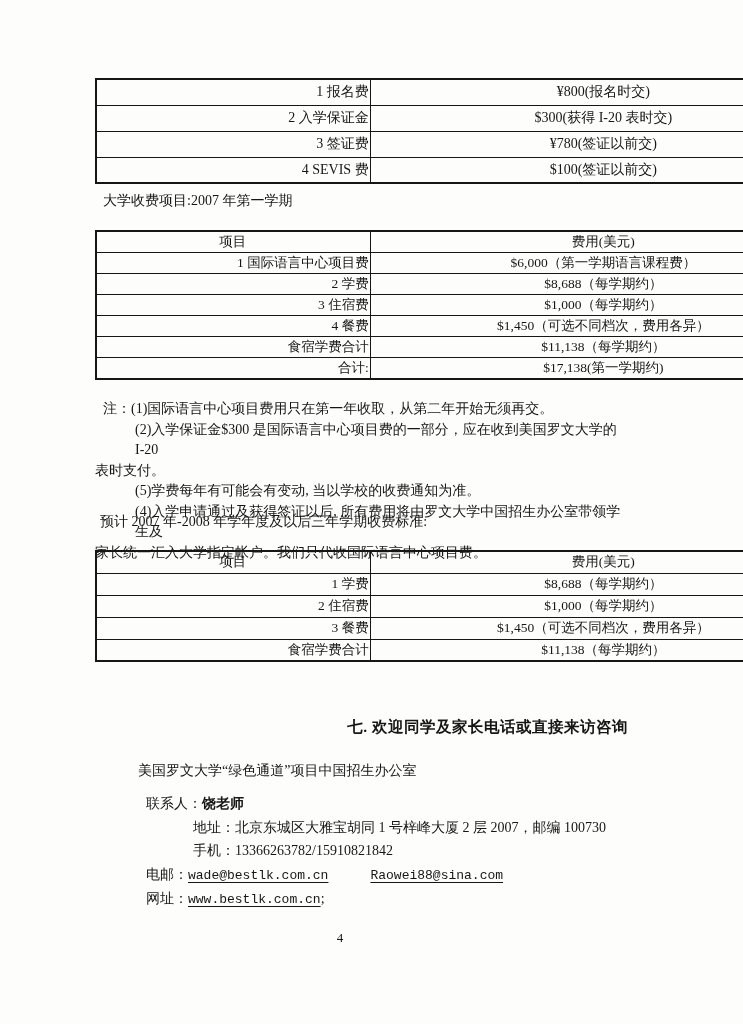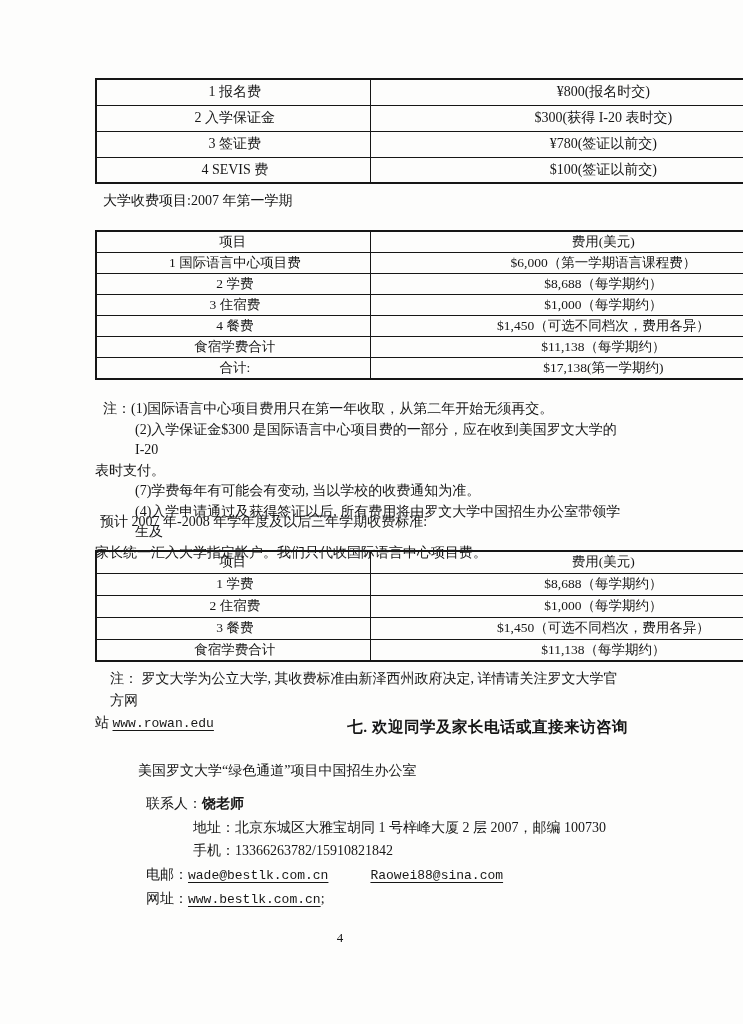--- a/index.html
+++ b/index.html
@@ -12,21 +12,21 @@
   }
   .sheet {
     position: relative; width: 743px; height: 1024px;
     background: #fdfdfc; overflow: hidden;
   }
   .block { position: absolute; left: 95px; width: 533px; }
 
   
   table.t { width: 100%; border-collapse: collapse; table-layout: fixed; border: 2px solid #161616; }
   table.t td, table.t th { border: 1px solid #161616; font-weight: normal; overflow: hidden; white-space: nowrap; }
-  table.t .c1 { width: 37%; text-align: center; padding-left: 4px; }
+  table.t .c1 { width: 37%; text-align: right; padding-left: 4px; }
   table.t .c2 { text-align: center; }
   table.t1 td { height: 26px; font-size: 14px; }
   table.t2 td, table.t2 th { height: 19px; font-size: 13.5px; }
   table.t3 td, table.t3 th { height: 22px; font-size: 13.5px; }
   table.t th.c1 { text-align: center; padding-left: 0; margin-left: 44px; }
 
   .title-line { font-size: 14px; padding-left: 8px; }
 
   .notes { font-size: 14px; line-height: 20.5px; }
   .note-line { padding-left: 0; }
@@ -113,21 +113,21 @@
       <td class="c1">合计:</td>
       <td class="c2">$17,138(第一学期约)</td>
     </tr>
   </tbody>
     </table>
 
   <div class="block notes" style="top:364px;margin-top:35px;">
     <div class="note-line first">注：(1)国际语言中心项目费用只在第一年收取，从第二年开始无须再交。</div>
     <div class="note-line indent">(2)入学保证金$300 是国际语言中心项目费的一部分，应在收到美国罗文大学的 I-20</div>
     <div class="note-line">表时支付。</div>
-    <div class="note-line indent">(7)学费每年有可能会有变动, 当以学校的收费通知为准。</div>
+    <div class="note-line indent">(5)学费每年有可能会有变动, 当以学校的收费通知为准。</div>
     <div class="note-line indent">(4)入学申请通过及获得签证以后, 所有费用将由罗文大学中国招生办公室带领学生及</div>
     <div class="note-line">家长统一汇入大学指定帐户。我们只代收国际语言中心项目费。</div>
   </div>
 
   <div class="block title-line" style="top:513px; padding-left:5px;">预计 2007 年-2008 年学年度及以后三年学期收费标准:</div>
 
   <table class="t t3 block" style="top:550px;">
     <tbody>
         <tr>
       <th class="c1">项目</th>
@@ -145,26 +145,20 @@
       <td class="c1">3 餐费</td>
       <td class="c2">$1,450（可选不同档次，费用各异）</td>
     </tr>
     <tr>
       <td class="c1">食宿学费合计</td>
       <td class="c2">$11,138（每学期约）</td>
     </tr>
   </tbody>
     </table>
 
-  <div class="block pub-note" style="top:668px;">
-    <div class="l1">注： 罗文大学为公立大学, 其收费标准由新泽西州政府决定, 详情请关注罗文大学官方网</div>
-    <div>
-      <span>站 </span><span class="link">www.rowan.edu</span>
-    </div>
-  </div>
 
   <div class="block heading7" style="top:717px;text-align:right;">七. 欢迎同学及家长电话或直接来访咨询</div>
 
   <div class="block org-line" style="top:762px;">美国罗文大学“绿色通道”项目中国招生办公室</div>
 
   <div class="block contact" style="top:792px;">
     <div class="c-line">
       <span class="lbl">联系人：</span><span class="name">饶老师</span>
     </div>
     <div class="c-line deep">

